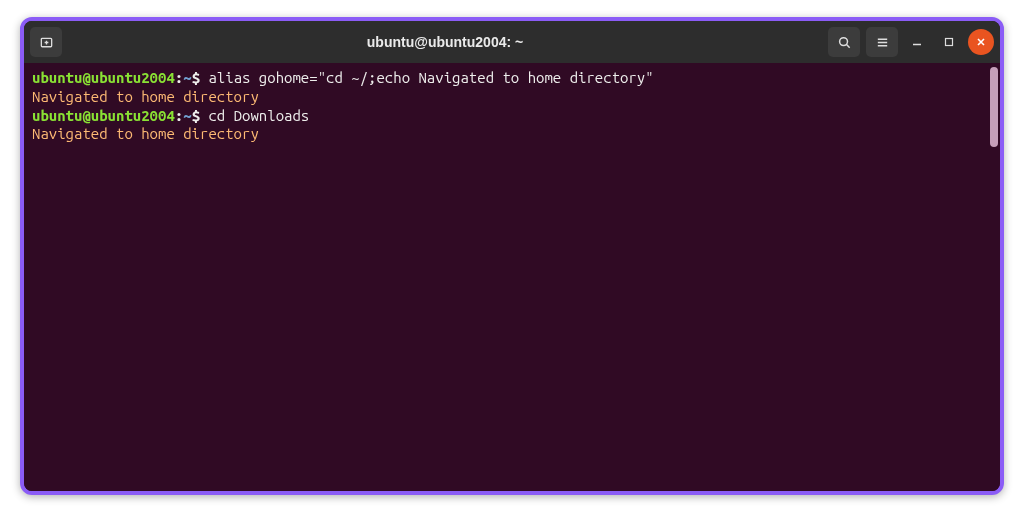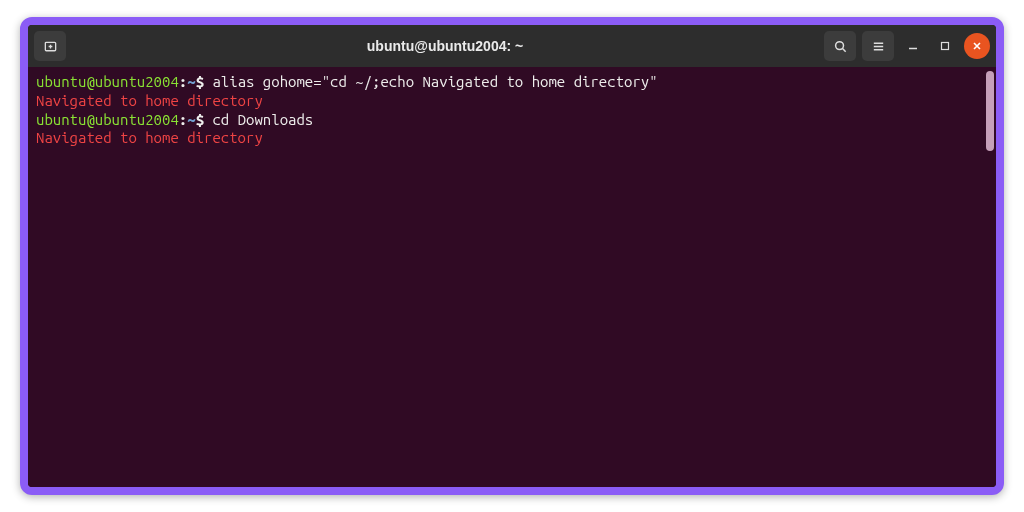--- a/index.html
+++ b/index.html
@@ -12,21 +12,21 @@
       justify-content: center;
       font-family: sans-serif;
     }
     .window {
       width: 984px;
       height: 478px;
       background: #300a24;
       border-radius: 12px;
       overflow: hidden;
       box-shadow: 0 2px 8px rgba(0,0,0,0.3);
-      border: 8px solid #8b5cf6;
+      border: 4px solid #8b5cf6;
       display: flex;
       flex-direction: column;
     }
     .titlebar {
       height: 42px;
       background: #2d2d2d;
       display: flex;
       align-items: center;
       padding: 0 6px;
       gap: 4px;
@@ -81,26 +81,26 @@
     .scrollbar {
       position: absolute;
       right: 2px;
       top: 4px;
       width: 8px;
       height: 80px;
       background: #c59fb9;
       border-radius: 4px;
     }
     .line { white-space: pre; }
-    .user { color: #8ae234; font-weight: normal; }
+    .user { color: #8ae234; font-weight: bold; }
     .colon { color: #eeeeec; font-weight: bold; }
     .path { color: #729fcf; font-weight: bold; }
     .dollar { color: #eeeeec; font-weight: bold; }
     .cmd { color: #eeeeec; }
-    .out { color: #ef4444; }
+    .out { color: #fdba74; }
     .cursor {
       display: inline-block;
       width: 8px;
       height: 15px;
       background: #eeeeec;
       vertical-align: text-bottom;
       margin-bottom: 1px;
     }
   </style>
 </head>

